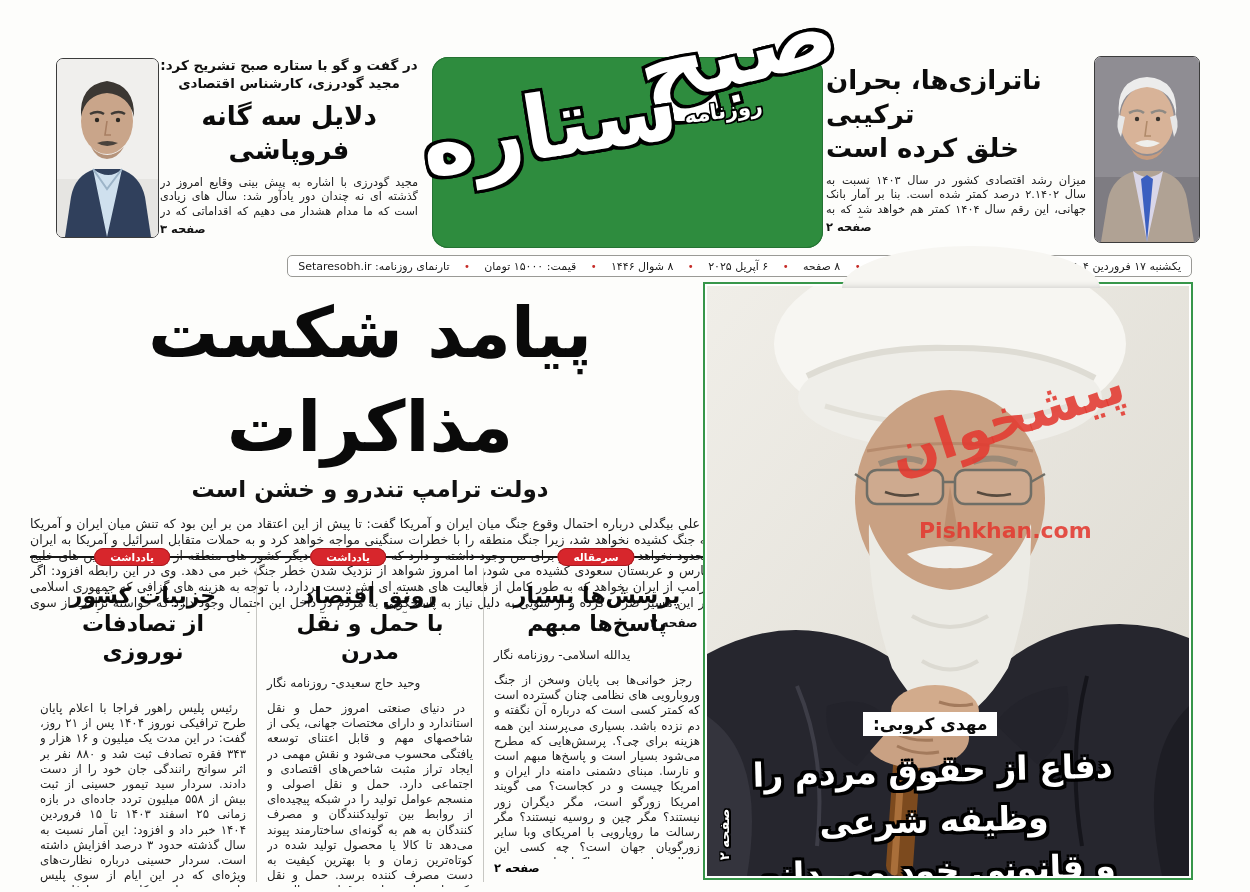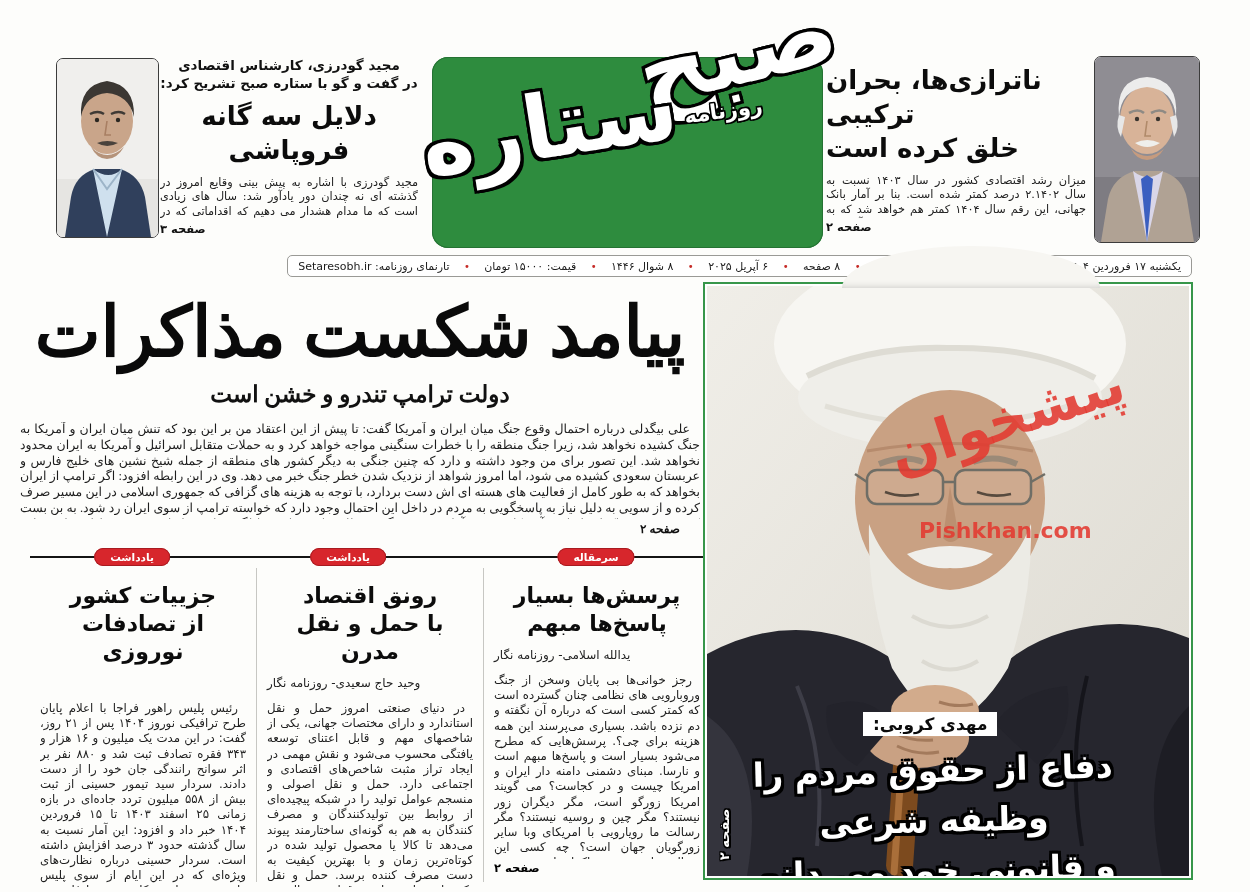--- a/index.html
+++ b/index.html
@@ -31,21 +31,21 @@
   .cal-top{position:absolute;right:-14px;top:-54px;font-size:96px;font-weight:900;transform:rotate(-14deg);line-height:1;}
   .cal-bottom{position:absolute;left:-12px;top:26px;font-size:88px;font-weight:900;transform:rotate(-9deg);line-height:1;}
   .cal-label{position:absolute;right:60px;top:42px;font-size:21px;font-weight:bold;transform:rotate(-8deg);}
 
   
   .date-bar{position:absolute;left:287px;top:255px;width:905px;height:22px;border:1px solid #9a9a96;border-radius:5px;background:#fff;
     display:flex;align-items:center;justify-content:space-between;padding:0 10px;box-sizing:border-box;font-size:11px;color:#1c1c1c;white-space:nowrap;z-index:1;}
   .sep-dot{color:#c62b27;margin:0 3px;font-size:10px;}
 
   
-  .lead{position:absolute;left:20px;top:286px;width:680px;font-family:Liberation Serif, serif;}
+  .lead{position:absolute;left:30px;top:286px;width:680px;}
   .lead-headline{font-size:70px;font-weight:900;color:#0a0a0a;text-align:center;line-height:94px;letter-spacing:-1px;}
   .lead-subhead{font-size:23px;font-weight:900;color:#111;text-align:center;line-height:30px;}
   .lead-body{font-size:12.5px;line-height:15.8px;color:#1d1d1d;text-align:justify;margin-top:12px;height:97px;overflow:hidden;text-indent:10px;}
   .lead-ref{font-size:12px;font-weight:bold;margin-top:3px;text-align:left;width:60px;}
 
   
   .badge-row{position:absolute;left:30px;top:548px;width:680px;height:20px;z-index:2;}
   .badge-row::before{content:"";position:absolute;left:0;right:0;top:8px;height:2px;background:#141414;}
   .badge{position:absolute;top:0;transform:translateX(-50%);background:#d7262c;color:#fff;font-size:10.5px;font-weight:bold;
     padding:2px 16px;border-radius:9px;line-height:14px;box-shadow:0 0 0 1px #a81b20 inset;}
@@ -95,22 +95,22 @@
         <path d="M33,55 q8,-4 14,0" stroke="#3f3a35" stroke-width="2.4" fill="none"></path>
         <path d="M54,55 q8,-4 14,0" stroke="#3f3a35" stroke-width="2.4" fill="none"></path>
         <circle cx="40" cy="61" r="2.2" fill="#2b2722"></circle>
         <circle cx="61" cy="61" r="2.2" fill="#2b2722"></circle>
         <path d="M50,62 L48,76 L54,76" fill="none" stroke="#a87f63" stroke-width="1.6"></path>
         <path d="M40,84 Q50,80 61,84 Q50,90 40,84 Z" fill="#4a423c"></path>
         <path d="M34,88 Q50,104 67,88 Q60,100 50,100 Q40,100 34,88 Z" fill="#b5937a"></path>
       </svg>
     </div>
     <div class="teaser-text tl-text">
+      <div class="kicker">در گفت و گو با ستاره صبح تشریح کرد:</div>
       <div class="kicker">مجید گودرزی، کارشناس اقتصادی</div>
-      <div class="kicker">در گفت و گو با ستاره صبح تشریح کرد:</div>
       <div class="teaser-headline">
         <span>دلایل سه گانه فروپاشی</span><br>
       </div>
       <div class="excerpt">مجید گودرزی با اشاره به پیش بینی وقایع امروز در گذشته ای نه چندان دور یادآور شد: سال های زیادی است که ما مدام هشدار می دهیم که اقداماتی که در سطح عالی و میانی در حال انجام است که با منطق اقتصادی و عقلی سازگاری ندارد...</div>
       <div class="page-ref">صفحه ۳</div>
     </div>
   </section>
 
   <div class="logo-block">
     <div class="logo-green"></div>

